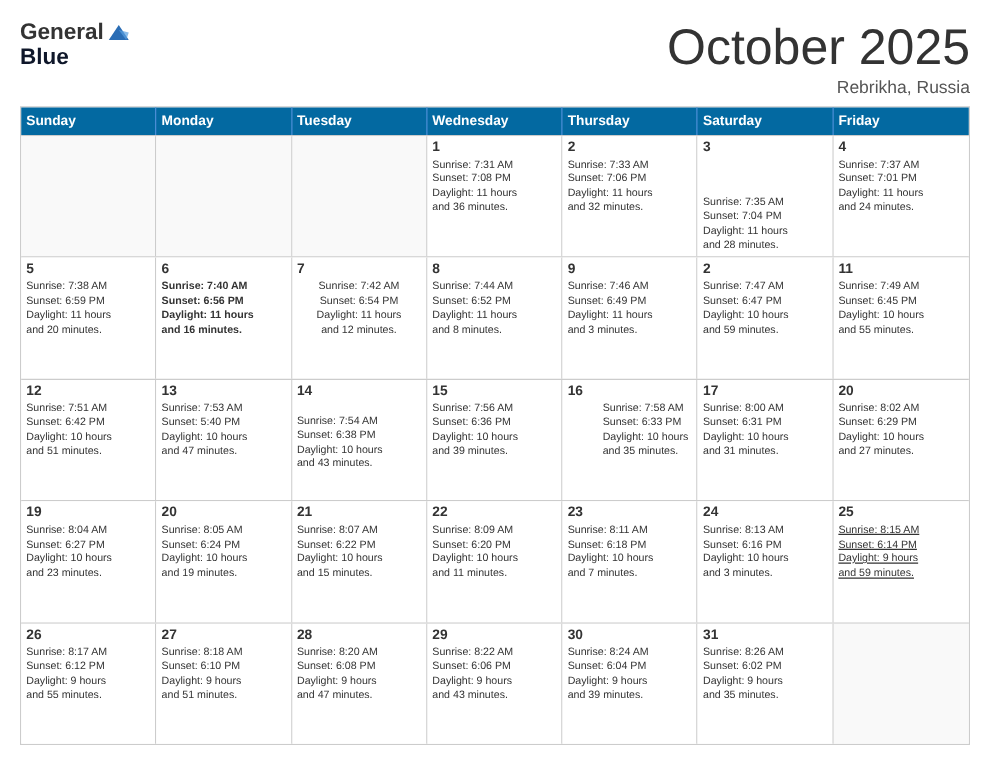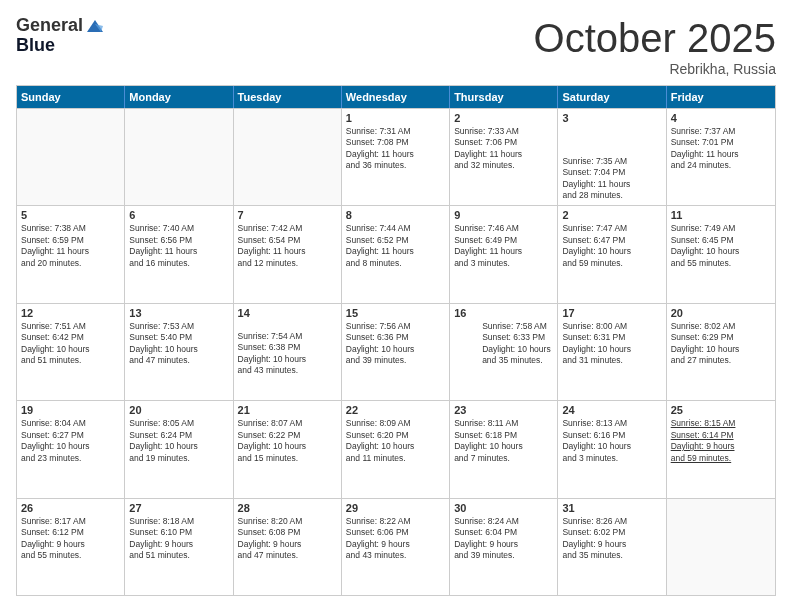--- a/index.html
+++ b/index.html
@@ -182,28 +182,28 @@
         <div class="cal-week">
           <div class="cal-cell">
             <span class="day-number">5</span>
             <div class="day-info" style="white-space: pre-line;">Sunrise: 7:38 AM
 Sunset: 6:59 PM
 Daylight: 11 hours
 and 20 minutes.</div>
           </div>
           <div class="cal-cell">
             <span class="day-number">6</span>
-            <div class="day-info" style="white-space: pre-line;">Sunrise: 7:40 AM
+            <div class="day-info" style="white-space: pre-line; font-weight: bold;">Sunrise: 7:40 AM
 Sunset: 6:56 PM
 Daylight: 11 hours
 and 16 minutes.</div>
           </div>
           <div class="cal-cell">
             <span class="day-number">7</span>
-            <div class="day-info" style="white-space: pre-line;">Sunrise: 7:42 AM
+            <div class="day-info" style="white-space: pre-line; text-align: center;">Sunrise: 7:42 AM
 Sunset: 6:54 PM
 Daylight: 11 hours
 and 12 minutes.</div>
           </div>
           <div class="cal-cell">
             <span class="day-number">8</span>
             <div class="day-info" style="white-space: pre-line;">Sunrise: 7:44 AM
 Sunset: 6:52 PM
 Daylight: 11 hours
 and 8 minutes.</div>

